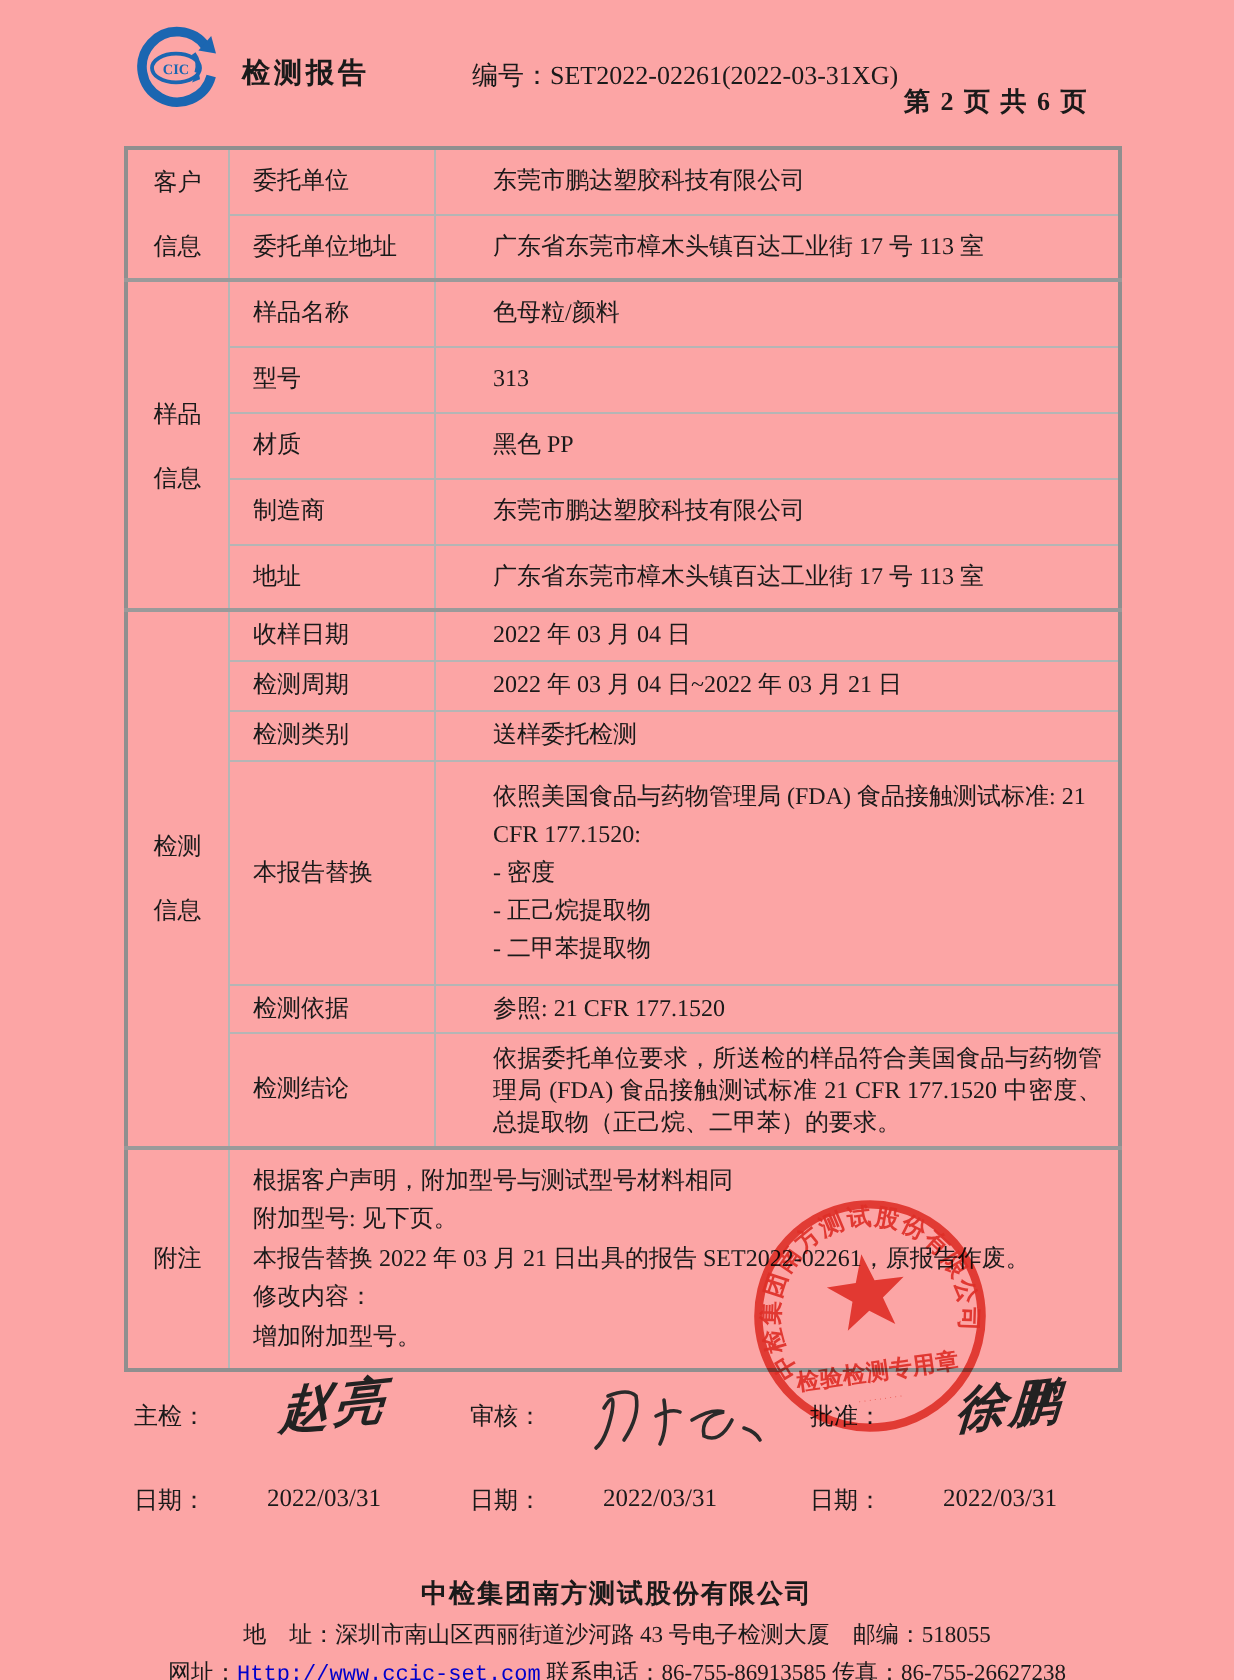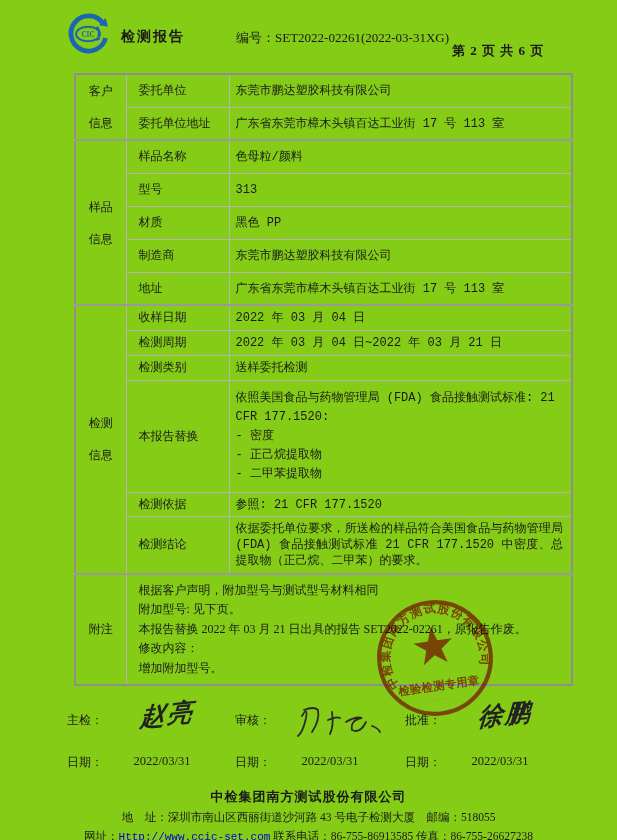--- a/index.html
+++ b/index.html
@@ -1,41 +1,41 @@
 <!DOCTYPE html>
 <html><head>
 <meta charset="utf-8">
 <style>
   * { margin:0; padding:0; box-sizing:border-box; }
   html,body { background:#f2f2f2; }
   .page {
     position:relative; width:617px; height:840px; margin:0 auto;
-    background:#84cc16; overflow:hidden;
+    background:#fca5a5; overflow:hidden;
     font-family:"Liberation Serif","DejaVu Serif",serif; color:#1a1a1a;
   }
   
   .hdr-logo { position:absolute; left:64px; top:13px; width:48px; height:42px; }
   .hdr-title { position:absolute; left:121px; top:28px; font-size:14px; font-weight:bold; letter-spacing:2px; }
   .hdr-no { position:absolute; left:236px; top:29px; font-size:13px; font-weight:normal; }
   .hdr-page { position:absolute; left:452px; top:42px; font-size:13px; font-weight:bold; letter-spacing:1px; }
   
-  table.rep { position:absolute; left:74px; top:73px; width:497px; border-collapse:collapse;
+  table.rep { position:absolute; left:62px; top:73px; width:497px; border-collapse:collapse;
               border:2px solid #8f8f8f; table-layout:fixed; }
   table.rep td { border:1px solid #b5b5b5; font-size:12px; vertical-align:middle; }
   tr.sec-start td { border-top:2px solid #9a9a9a;margin-left:40px; }
   td.sec { text-align:center; white-space:pre-line; line-height:32px; font-size:12px; }
   td.fld { padding-left:12px; }
-  td.val { padding-left:6px; padding-right:8px;font-family:Liberation Mono, monospace; }
+  td.val { padding-left:29px; padding-right:8px; }
   tr.h33 { height:33px; } tr.h25 { height:25px; } tr.h24 { height:24px; }
   td.multiline { white-space:pre-line; line-height:19px; padding-top:8px; padding-bottom:8px; vertical-align:top; }
   td.wrap { line-height:16px; padding-top:4px; padding-bottom:4px; text-align:justify; }
   td.note { white-space:pre-line; line-height:19.5px; padding:6px 8px 6px 12px; vertical-align:top; }
   
   .signs { position:absolute; left:62px; top:686px; width:497px; height:74px; }
-  .sig-col { position:absolute; top:0; height:74px;margin-top:12px; }
+  .sig-col { position:absolute; top:0; height:74px; }
   .sig-col.c1 { left:0; width:168px; } .sig-col.c2 { left:168px; width:170px; } .sig-col.c3 { left:338px; width:159px; }
   .sig-lbl { position:absolute; left:5px; top:14px; font-size:12px; }
   .date-lbl { position:absolute; left:5px; top:56px; font-size:12px;text-align:center; }
   .date-val { position:absolute; left:50px; top:56px; width:100px; text-align:center; font-size:12.5px; }
   .sig-name { position:absolute; left:55px; top:0px; width:100px; text-align:center;
               font-size:25px; font-weight:bold; font-style:italic; color:#222;
               transform:rotate(-6deg) skewX(-10deg); letter-spacing:2px; }
   .sig-svg { position:absolute; left:50px; top:4px; }
   
   .stamp { position:absolute; left:375px; top:598px; width:120px; height:120px;

